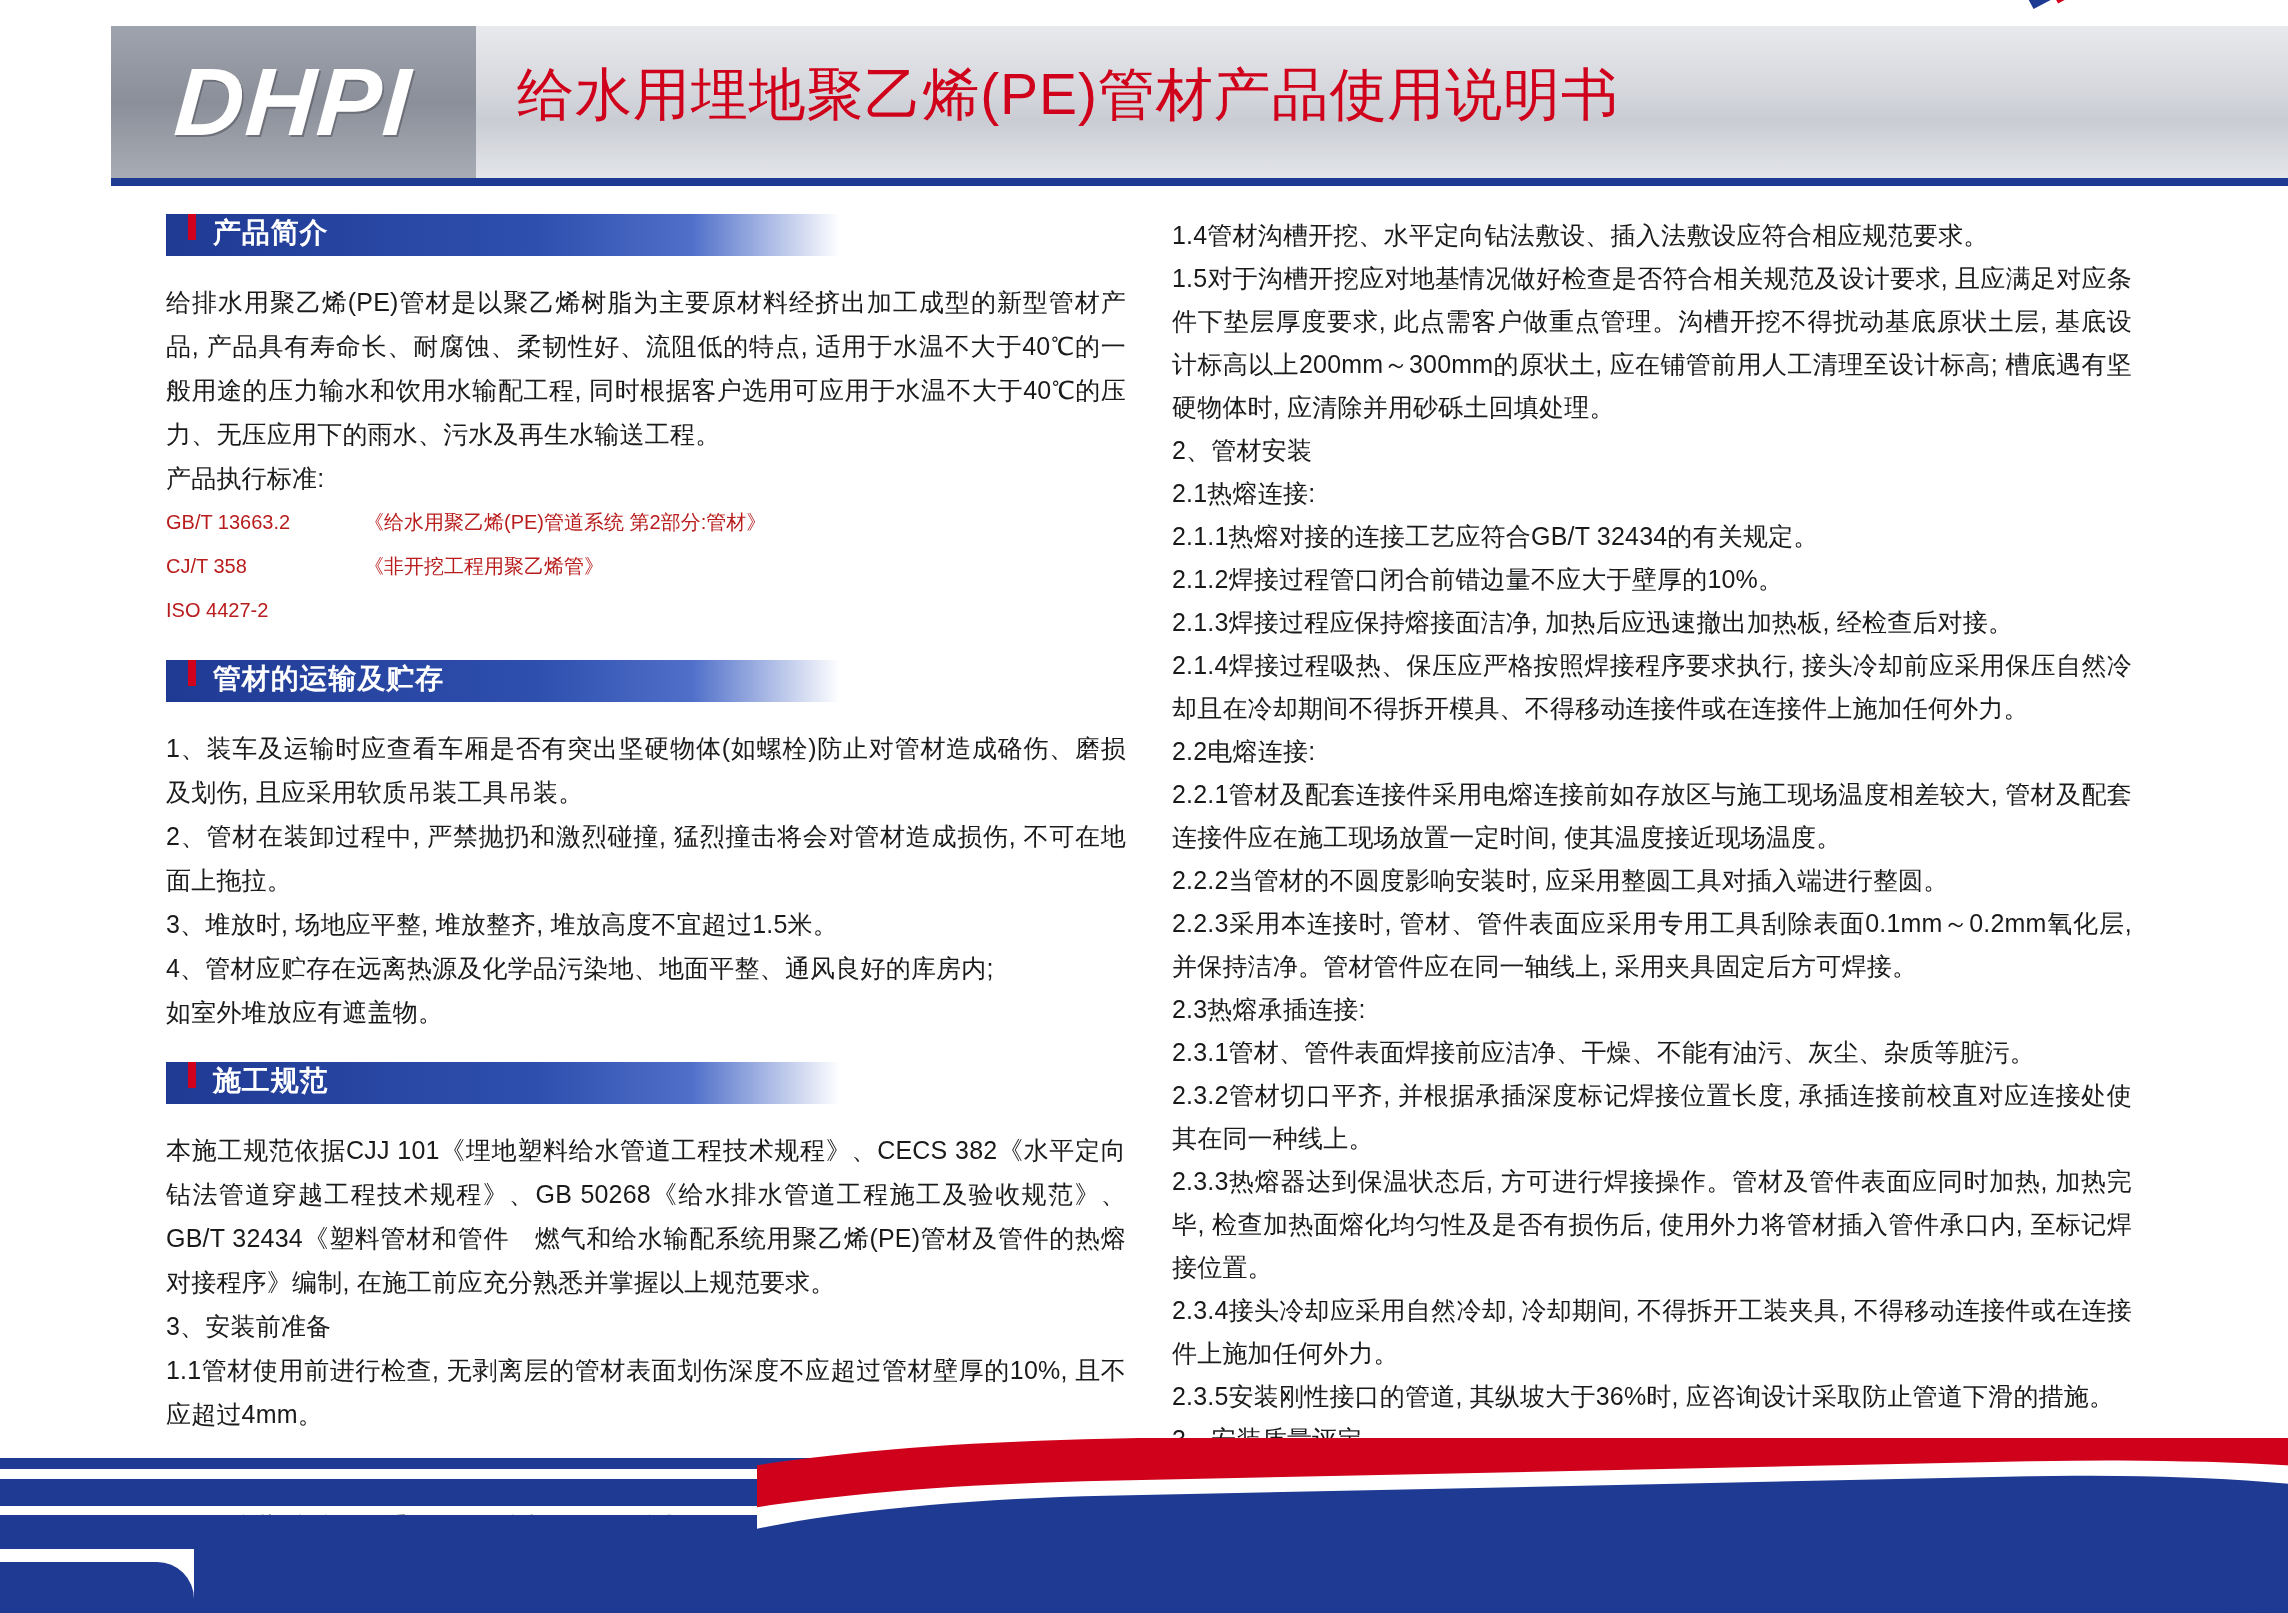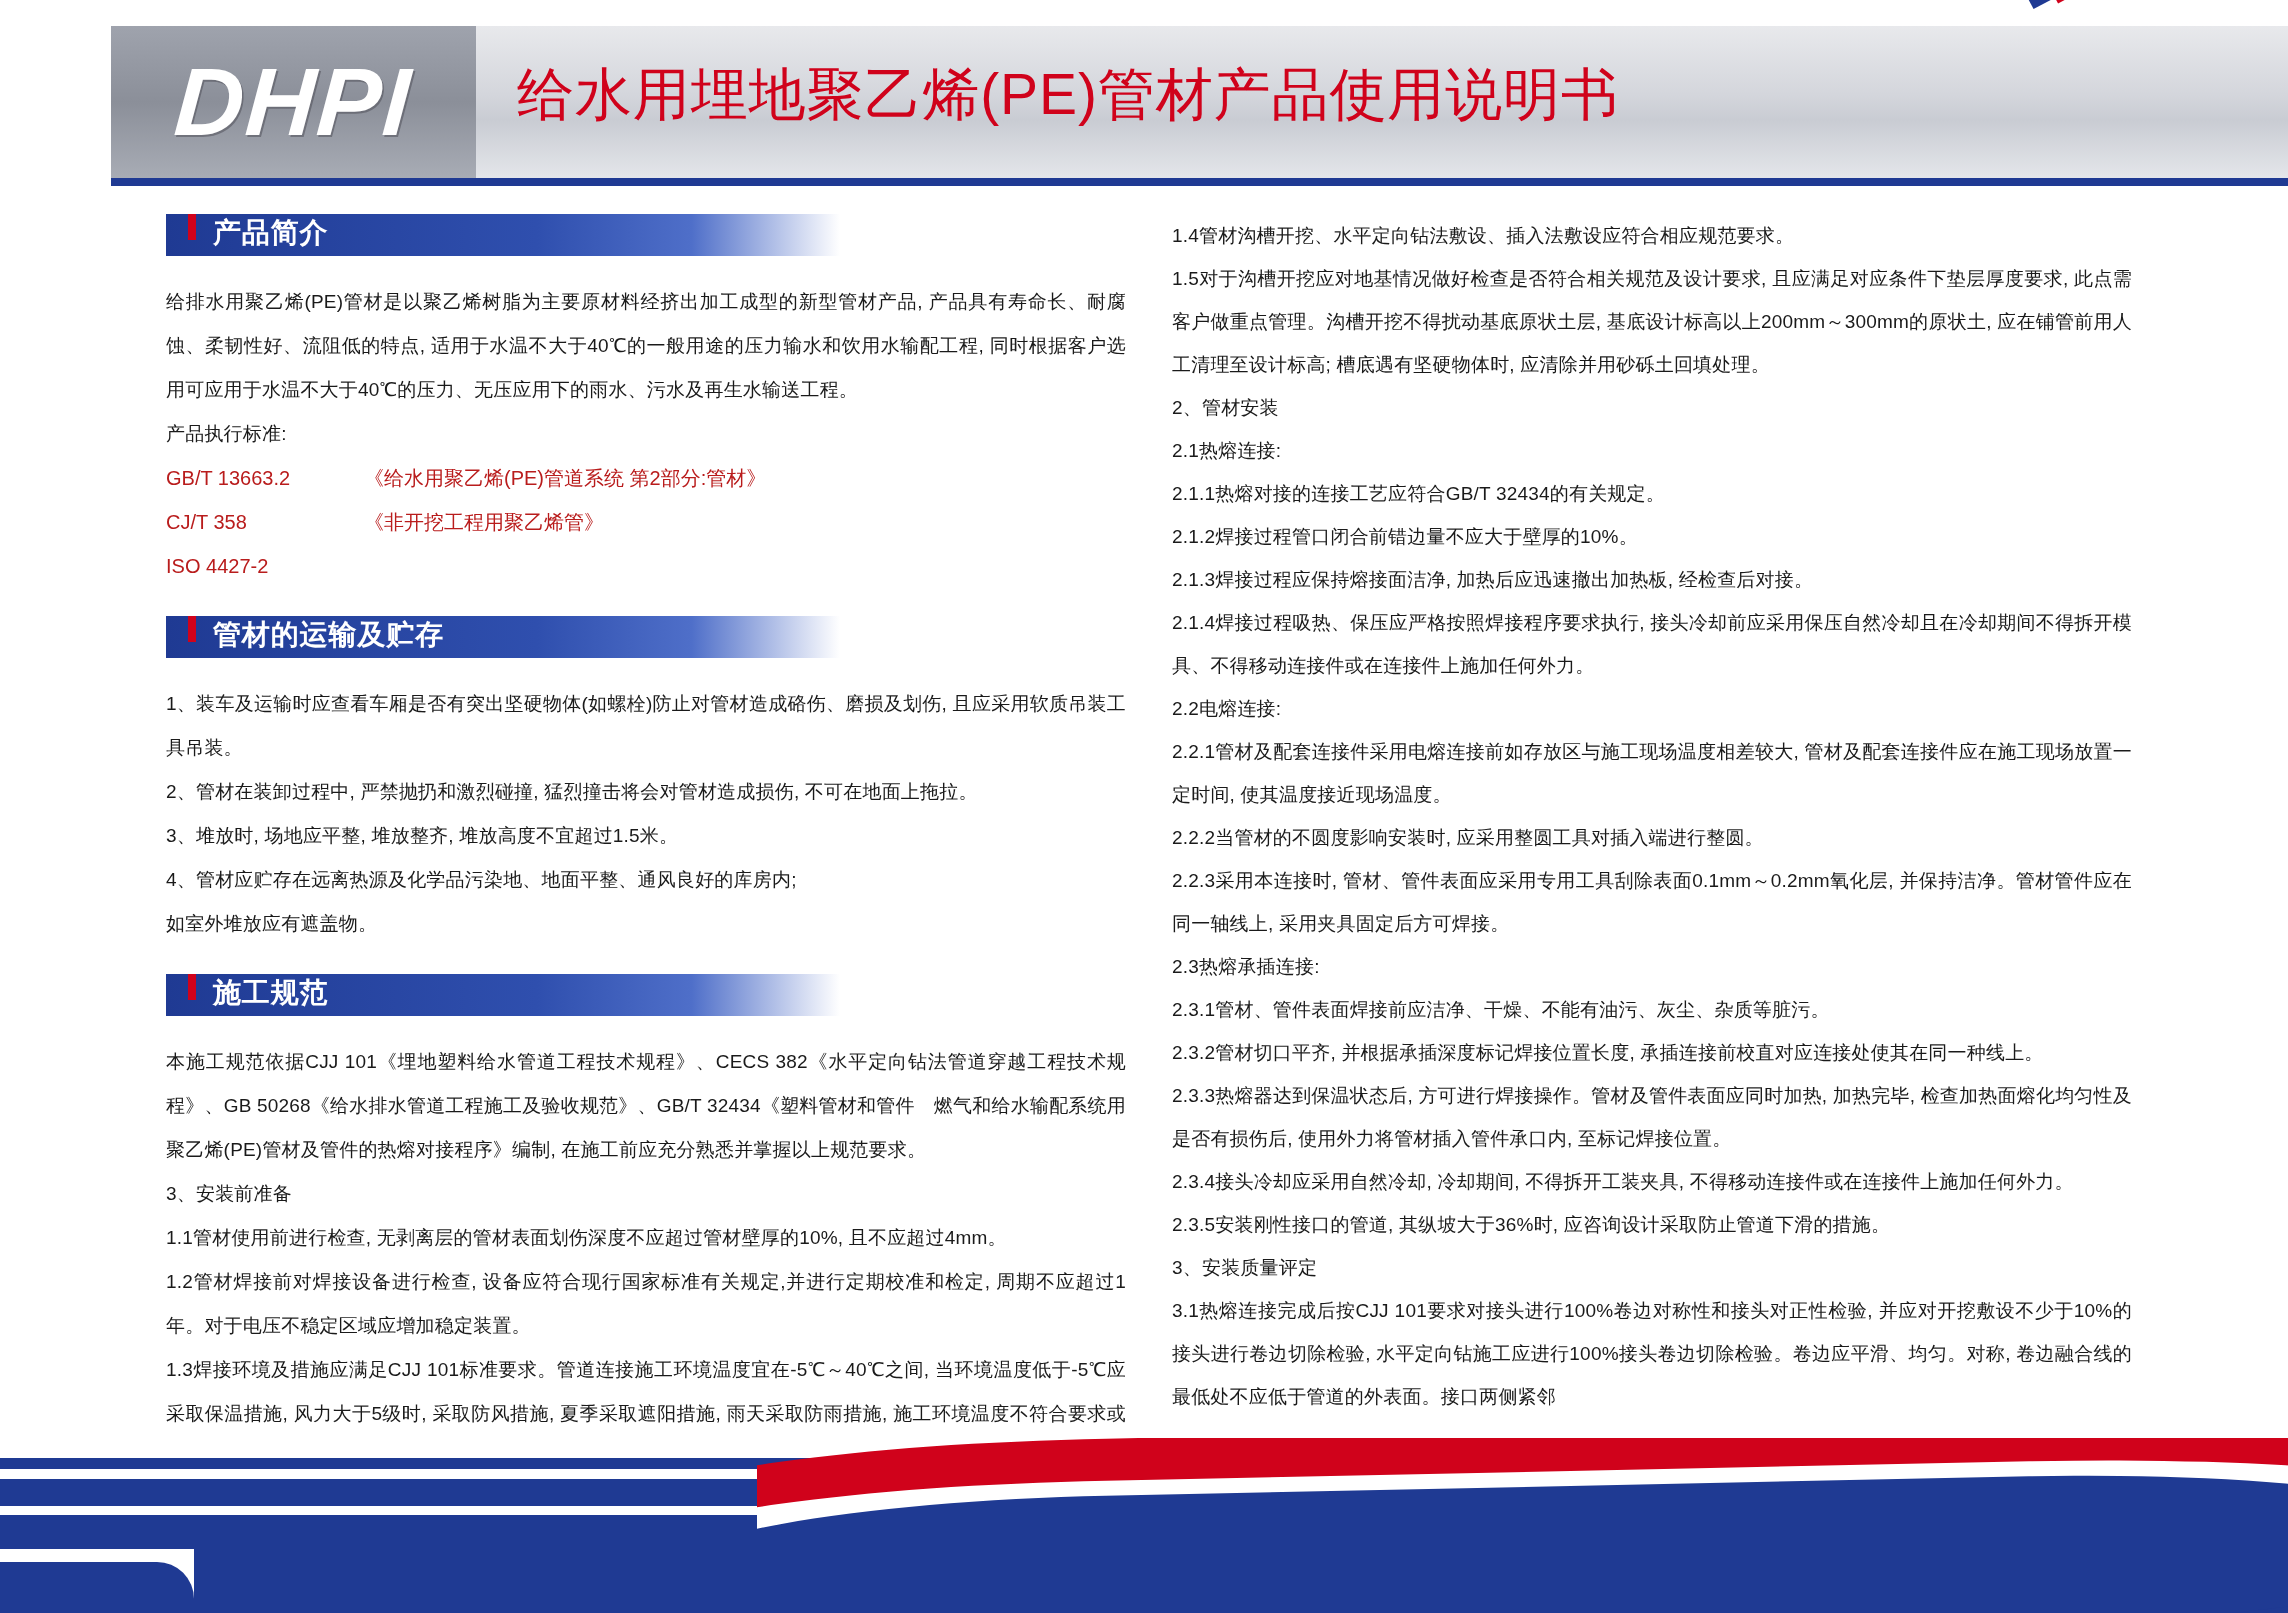--- a/index.html
+++ b/index.html
@@ -124,21 +124,21 @@
     flex: 0 0 auto;
   }
   .section-head .label {
     color: #ffffff;
     font-size: 28px;
     font-weight: bold;
     letter-spacing: 0.9px;
   }
 
   .para {
-    font-size: 19px;
+    font-size: 25px;
     line-height: 44px;
     color: #1a1a1a;
     margin: 0;
     text-align: justify;
     letter-spacing: 0.2px;
   }
   .para + .para { margin-top: 0; }
   .block { margin-bottom: 28px; }
 
   .std-row {

